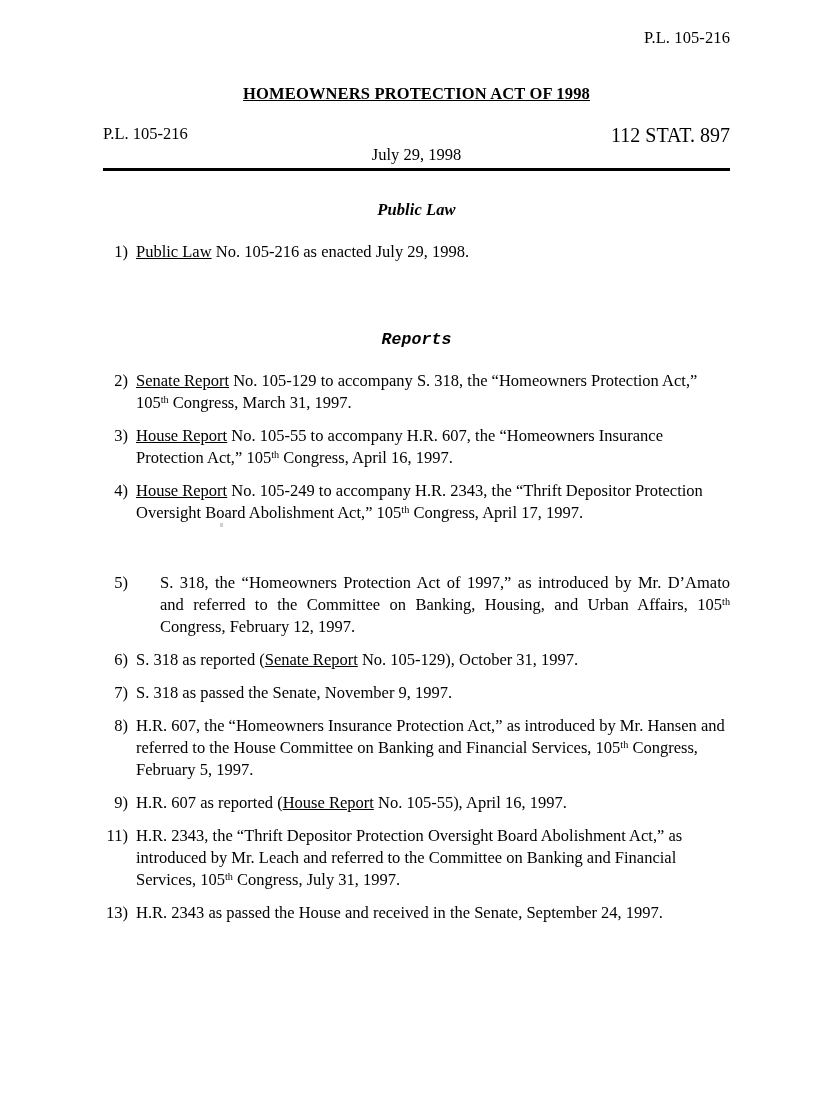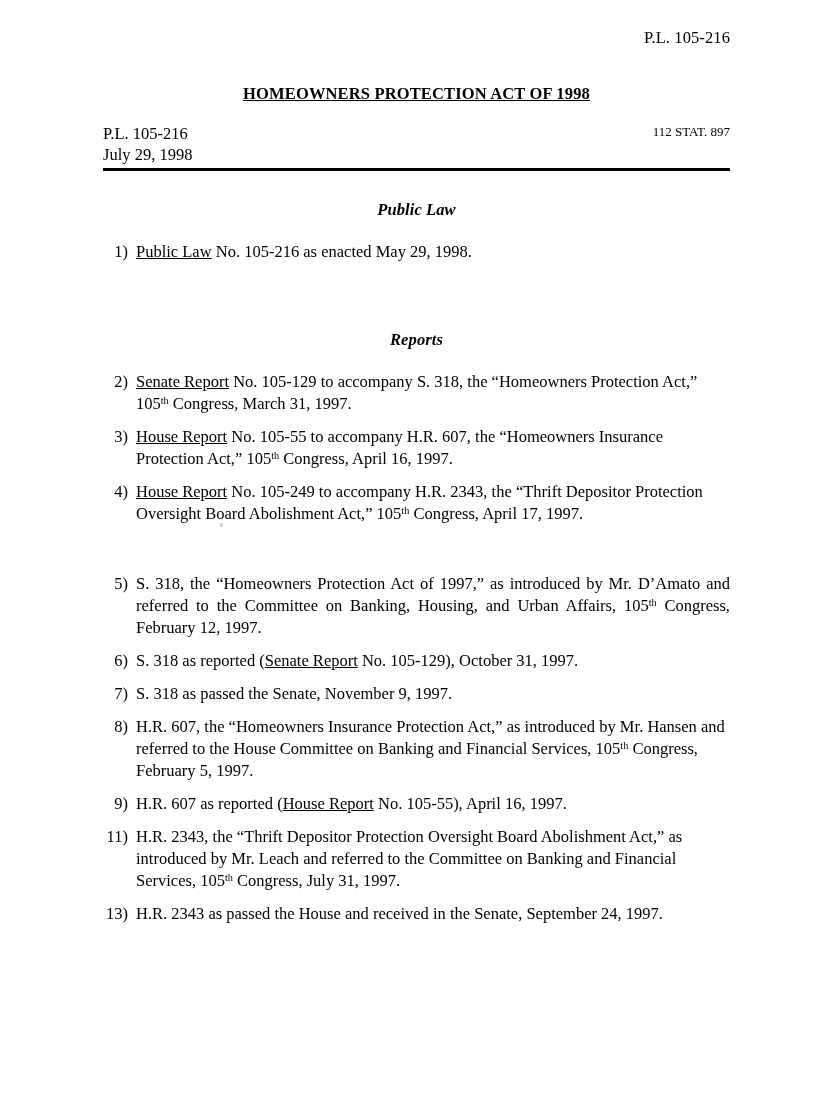--- a/index.html
+++ b/index.html
@@ -56,27 +56,28 @@
   .cite-left {
     position: absolute;
     top: 0;
     left: 0;
     font-size: 16.5px;
   }
   .cite-right {
     position: absolute;
     top: 0;
     right: 0;
-    font-size: 13px;
+    font-size: 20px;
   }
   .cite-date {
     position: absolute;
     top: 21px;
     left: 0;
     width: 627px;
+    text-align: center;
     font-size: 16.5px;
   }
 
   .rule {
     position: absolute;
     top: 168px;
     left: 103px;
     width: 627px;
     height: 3px;
     background: #000000;
@@ -91,34 +92,34 @@
   }
 
   .section-heading {
     text-align: center;
     font-weight: bold;
     font-style: italic;
     font-size: 16.5px;
     letter-spacing: 0.1px;
   }
   .sh-public-law { margin: 6px 0 0 0; }
-  .sh-reports    { margin: 67px 0 0 0; }
+  .sh-reports    { margin: 67px 0 0 0; font-family: Liberation Mono, monospace; }
   .sh-bills      { margin: 57px 0 0 0; }
 
   
   .item {
     position: relative;
     padding-left: 33px;
     font-size: 16.5px;
     line-height: 22px;
     margin-top: 11px;
     text-align: left;
   }
   .item.justify { text-align: justify; }
-  .item.justify > .item-text { text-align: justify; }
+  .item.justify > .item-text { text-align: justify; margin-left: 24px; }
   .item-num {
     position: absolute;
     left: 0;
     top: 0;
     width: 25px;
     text-align: right;
     font-size: 16.5px;
     line-height: 22px;
   }
   .item-text { display: block; }
@@ -161,21 +162,21 @@
   <div class="rule"></div>
 
   <div class="speck"></div>
 
   <div class="content">
 
     <div class="section-heading sh-public-law">Public Law</div>
 
     <div class="item first-after-heading">
       <span class="item-num">1)</span>
-      <span class="item-text"><span class="u">Public Law</span><span> No. 105-216 as enacted May 29, 1998.</span></span>
+      <span class="item-text"><span class="u">Public Law</span><span> No. 105-216 as enacted July 29, 1998.</span></span>
     </div>
 
     <div class="section-heading sh-reports">Reports</div>
 
     <div class="item first-after-heading">
       <span class="item-num">2)</span>
       <span class="item-text"><span class="u">Senate Report</span><span> No. 105-129 to accompany S. 318, the “Homeowners Protection Act,” 105</span><sup>th</sup><span> Congress, March 31, 1997.</span></span>
     </div>
 
     <div class="item">

